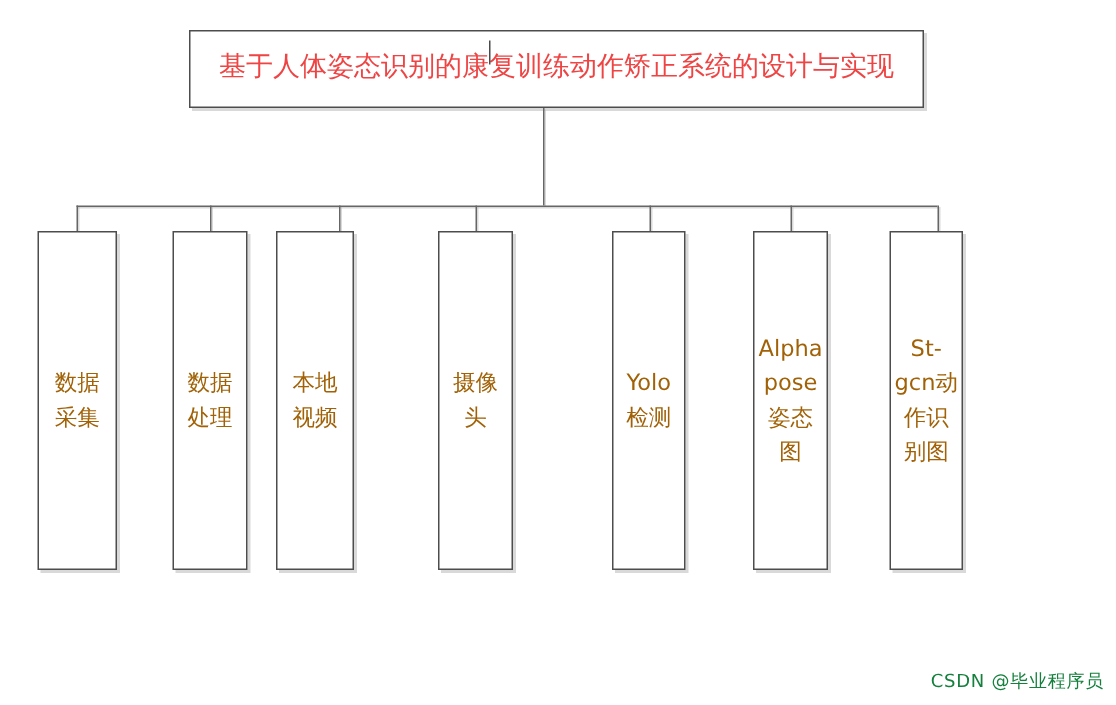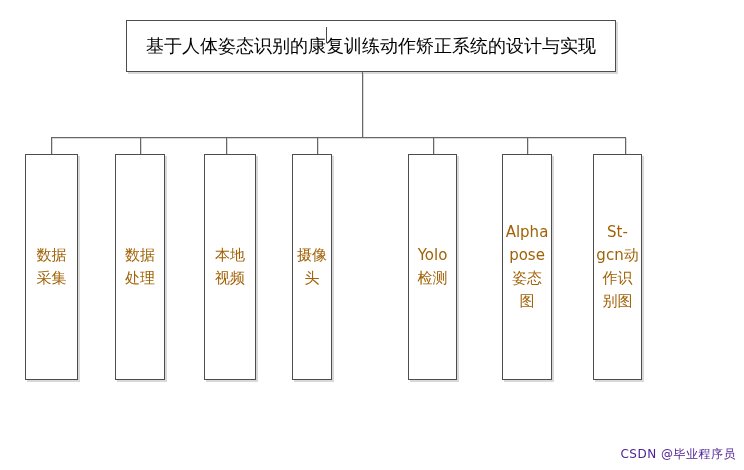--- a/index.html
+++ b/index.html
@@ -30,40 +30,41 @@
     white-space: pre-line;
     color: #a16207;
     font-size: 15px;
     line-height: 23px;
     word-break: break-word;
   }
   .root-label {
     font-size: 18px;
     line-height: 24px;
     white-space: nowrap;
-    color: #000000;
+    color: #ef4444;
+    font-family: Liberation Mono, monospace;
   }
   .line {
     position: absolute;
     background: #666666;
     box-shadow: 1px 1px 0 rgba(185,185,185,0.55);
   }
   .line.v { width: 1px; }
   .line.h { height: 1px; }
   .caret {
     position: absolute;
     width: 1px;
     background: #4a4a4a;
   }
   .watermark {
     position: absolute;
     right: 8px;
     bottom: 7px;
     font-size: 12px;
-    color: #4c1d95;
+    color: #15803d;
     letter-spacing: 0.5px;
   }
 </style>
 </head>
 <body>
 
 <div class="canvas">
 
   <div class="node" style="left:126px; top:20px; width:490px; height:52px;">
     <span class="root-label">基于人体姿态识别的康复训练动作矫正系统的设计与实现</span>
@@ -86,26 +87,26 @@
   <div class="node" style="left:25px; top:154px; width:53px; height:226px;">
     <span class="node-label">数据
 采集</span>
   </div>
 
   <div class="node" style="left:115px; top:154px; width:50px; height:226px;">
     <span class="node-label">数据
 处理</span>
   </div>
 
-  <div class="node" style="left:204px; top:154px; width:52px; height:226px;">
+  <div class="node" style="left:184px; top:154px; width:52px; height:226px;">
     <span class="node-label">本地
 视频</span>
   </div>
 
-  <div class="node" style="left:292px; top:154px; width:40px; height:226px;justify-content:center;">
+  <div class="node" style="left:292px; top:154px; width:50px; height:226px;justify-content:center;">
     <span class="node-label">摄像
 头</span>
   </div>
 
   <div class="node" style="left:408px; top:154px; width:49px; height:226px;text-align:center;">
     <span class="node-label">Yolo
 检测</span>
   </div>
 
   <div class="node" style="left:502px; top:154px; width:50px; height:226px;">

